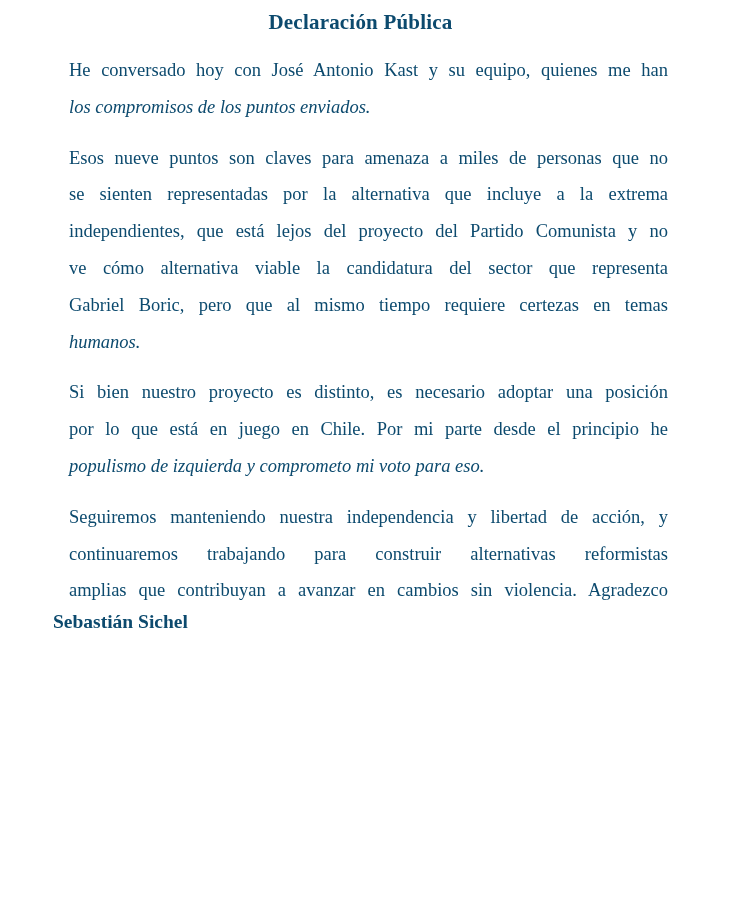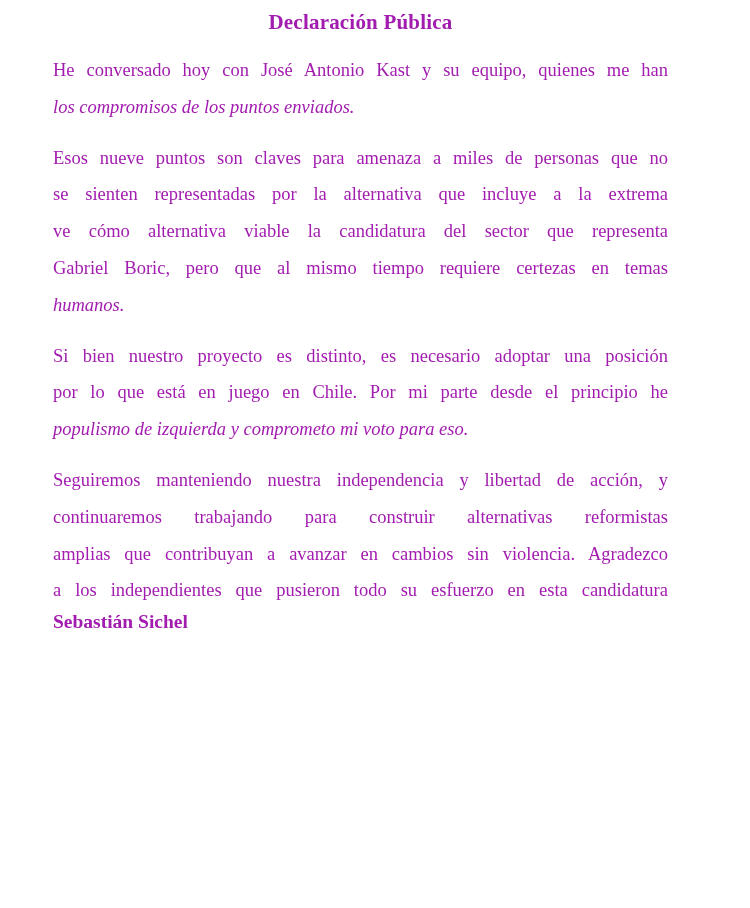--- a/index.html
+++ b/index.html
@@ -20,21 +20,21 @@
   }
   .doc-title {
     margin: 0;
     font-size: 21px;
     font-weight: bold;
     line-height: 28px;
     text-align: center;
     letter-spacing: 0.2px;
   }
   .para {
-    margin: 14px 0 0 0;
+    margin: 14px 0 0 16px;
     font-size: 18.5px;
     line-height: 36.8px;
   }
   .para.first {
     margin-top: 16px;
   }
   .line {
     text-align: justify;
     text-align-last: justify;
     white-space: normal;
@@ -46,42 +46,42 @@
   .signature {
     font-size: 19.5px;
     font-weight: bold;
     text-align: left;
     line-height: 26px;
   }
 </style>
 </head>
 <body>
 
-<div class="page" style="color: #a21caf; background: rgb(255, 255, 255);">
+<div class="page" style="color: #0c4a6e; background: rgb(255, 255, 255);">
   <h1 class="doc-title">Declaración Pública</h1>
 
   <div id="doc-body">
       <div class="para first">
         <div class="line">He conversado hoy con José Antonio Kast y su equipo, quienes me han</div>
         <div class="line last">los compromisos de los puntos enviados.</div>
       </div>
       <div class="para">
         <div class="line">Esos nueve puntos son claves para amenaza a miles de personas que no</div>
         <div class="line">se sienten representadas por la alternativa que incluye a la extrema</div>
+        <div class="line">independientes, que está lejos del proyecto del Partido Comunista y no</div>
         <div class="line">ve cómo alternativa viable la candidatura del sector que representa</div>
         <div class="line">Gabriel Boric, pero que al mismo tiempo requiere certezas en temas</div>
         <div class="line last">humanos.</div>
       </div>
       <div class="para">
         <div class="line">Si bien nuestro proyecto es distinto, es necesario adoptar una posición</div>
         <div class="line">por lo que está en juego en Chile. Por mi parte desde el principio he</div>
         <div class="line last">populismo de izquierda y comprometo mi voto para eso.</div>
       </div>
       <div class="para">
         <div class="line">Seguiremos manteniendo nuestra independencia y libertad de acción, y</div>
         <div class="line">continuaremos trabajando para construir alternativas reformistas</div>
         <div class="line">amplias que contribuyan a avanzar en cambios sin violencia. Agradezco</div>
-        <div class="line">a los independientes que pusieron todo su esfuerzo en esta candidatura</div>
       </div>
     </div>
 
   <div class="signature">Sebastián Sichel</div>
 </div>
 
 </body></html>

